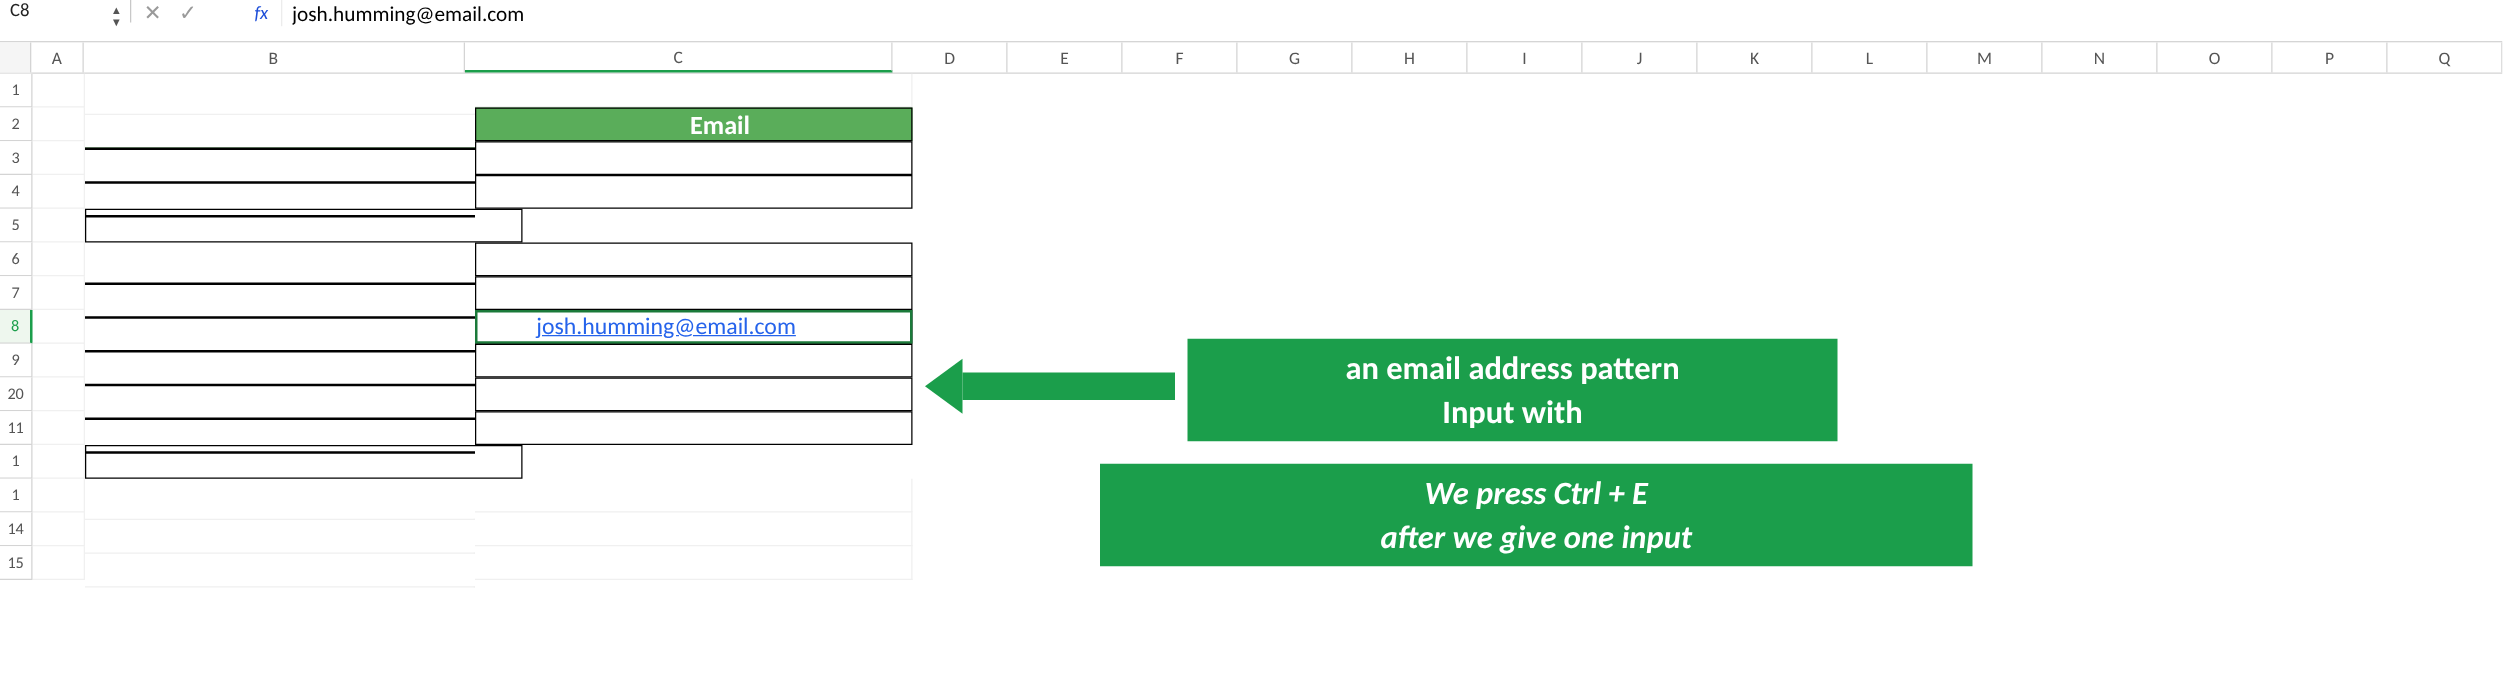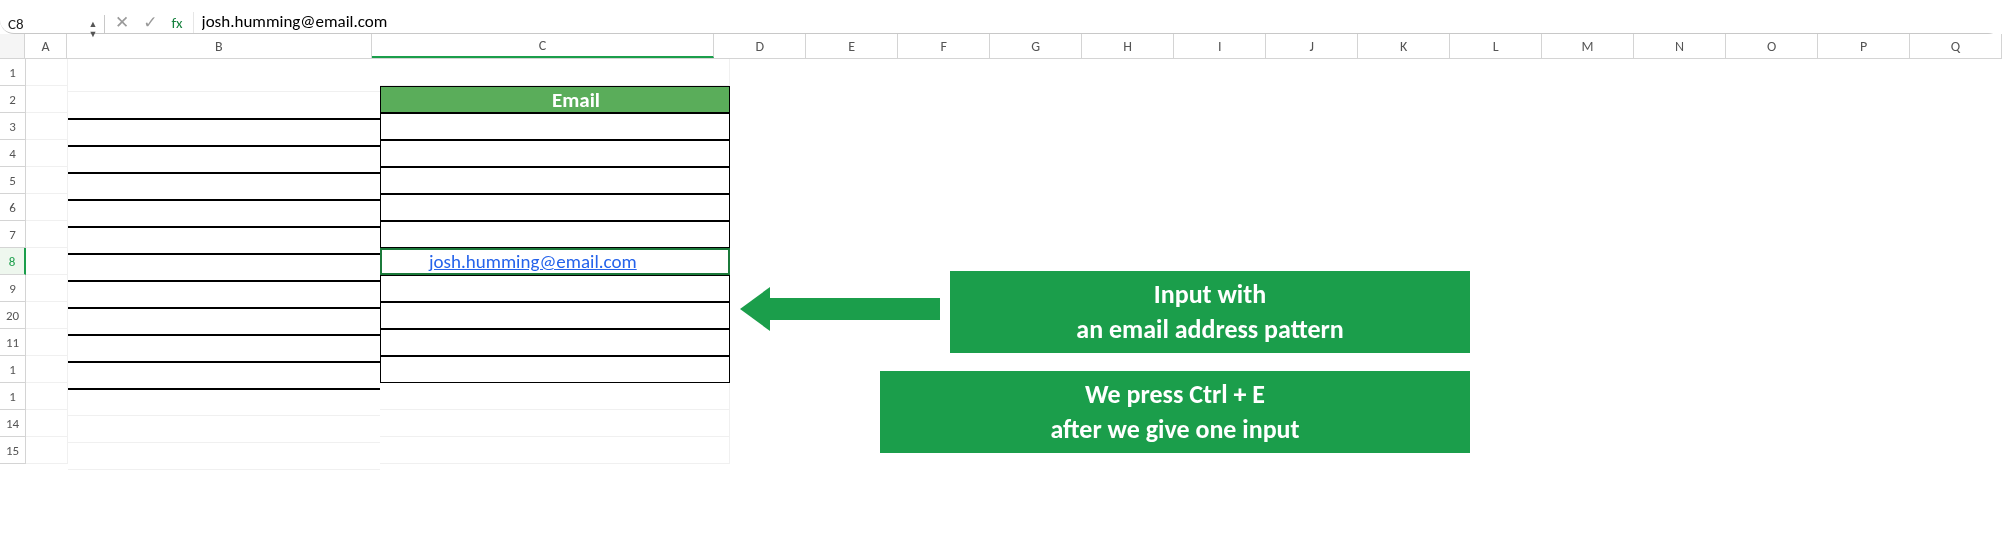--- a/index.html
+++ b/index.html
@@ -26,23 +26,22 @@
     height: 545px;
     overflow: hidden;
     position: relative;
   }
 
   
   .formula-bar {
     height: 34px;
     border-bottom: 1px solid #c8c8c8;
     display: flex;
-    align-items: flex-end;
+    align-items: flex-start;
     background: #fff;
-    border-radius: 14px;
   }
   .name-box {
     width: 105px;
     border-right: 1px solid #c8c8c8;
     display: flex;
     align-items: center;
     padding-left: 8px;
     font-size: 15px;
     position: relative;
   }
@@ -56,21 +55,21 @@
     font-size: 9px; line-height: 10px; color: #555; text-align: center;
   }
   .fx-controls {
     display: flex; align-items: center;
     padding: 0 10px;
     gap: 14px;
     border-right: 1px solid #e6e6e6;
     color: #9a9a9a;
   }
   .fx-controls .x, .fx-controls .check { font-size: 17px; }
-  .fx-label { font-size: 15px; color: #15803d; }
+  .fx-label { font-style: italic; font-size: 15px; color: #1d4ed8; margin-left: 32px; }
   .formula-input {
     flex: 1;
     border: none;
     outline: none;
     padding-left: 8px;
     font-size: 17px;
     font-family: inherit;
   }
 
   
@@ -235,21 +234,20 @@
   </div>
   <div class="grid-row">
     <div class="row-h">4</div>
     <div class="cell A"></div>
     <div class="cell B data-cell">Jean Pierre</div>
     <div class="cell C data-cell"></div>
   </div>
   <div class="grid-row">
     <div class="row-h">5</div>
     <div class="cell A"></div>
-    <div class="cell B data-cell">John Toshack Wheeler</div>
     <div class="cell C data-cell"></div>
   </div>
   <div class="grid-row">
     <div class="row-h">6</div>
     <div class="cell A"></div>
     <div class="cell B data-cell">Sheila Agustine</div>
     <div class="cell C data-cell"></div>
   </div>
   <div class="grid-row">
     <div class="row-h">7</div>
@@ -280,21 +278,20 @@
   </div>
   <div class="grid-row">
     <div class="row-h">11</div>
     <div class="cell A"></div>
     <div class="cell B data-cell">Agustine Guidolin</div>
     <div class="cell C data-cell"></div>
   </div>
   <div class="grid-row">
     <div class="row-h">1</div>
     <div class="cell A"></div>
-    <div class="cell B data-cell">Sergio Rodrigo</div>
     <div class="cell C data-cell"></div>
   </div>
 
   <div class="grid-row">
     <div class="row-h">1</div>
     <div class="cell A"></div>
     <div class="cell B"></div>
     <div class="cell C"></div>
   </div>
   <div class="grid-row">
@@ -310,25 +307,25 @@
     <div class="cell C"></div>
   </div>
 
   <div class="arrow" style="left:740px; top:228px;">
     <div class="head"></div>
     <div class="shaft" style="width:170px;"></div>
   </div>
 
   <div class="callout" style="left:950px; top:212px; width:520px; height:82px;">
     <div>
+      <div>an email address pattern</div>
       <div>Input with</div>
-      <div>an email address pattern</div>
     </div>
   </div>
 
-  <div class="callout" style="left:880px; top:312px; width:590px; height:82px;">
+  <div class="callout" style="left:880px; top:312px; width:698px; height:82px;font-style:italic;">
     <div>
       <div>We press Ctrl + E</div>
       <div>after we give one input</div>
     </div>
   </div>
 
 </div>
 
 </body></html>

